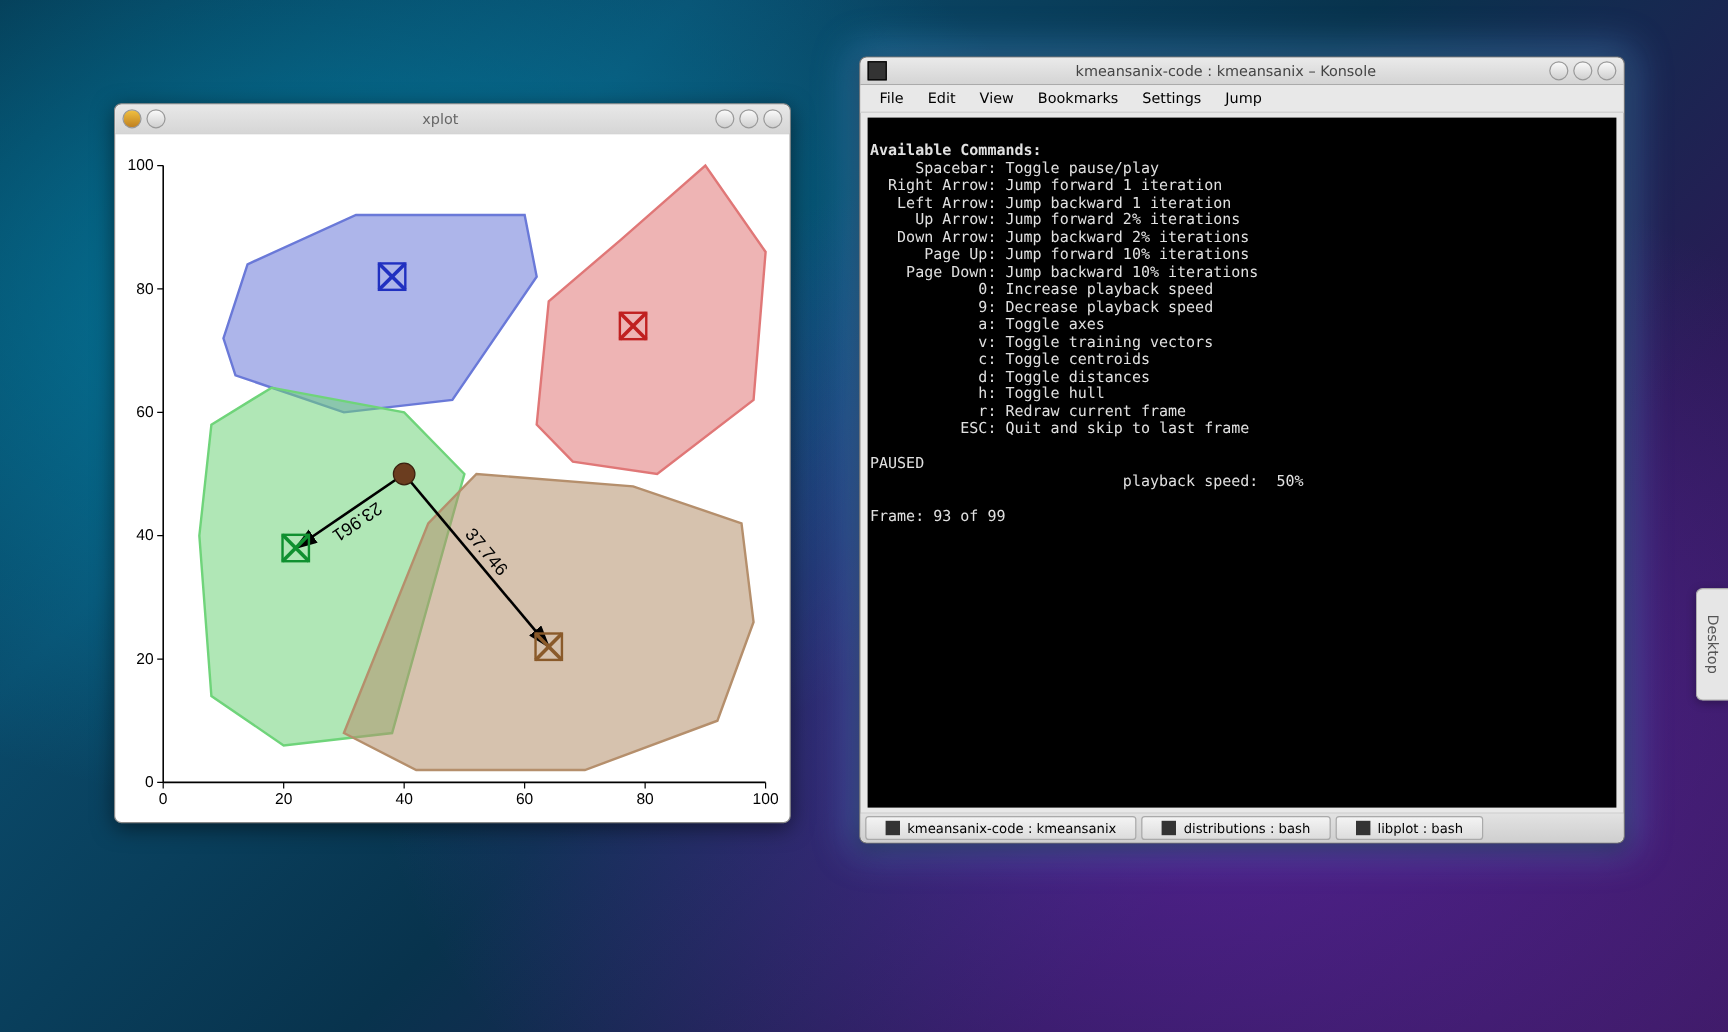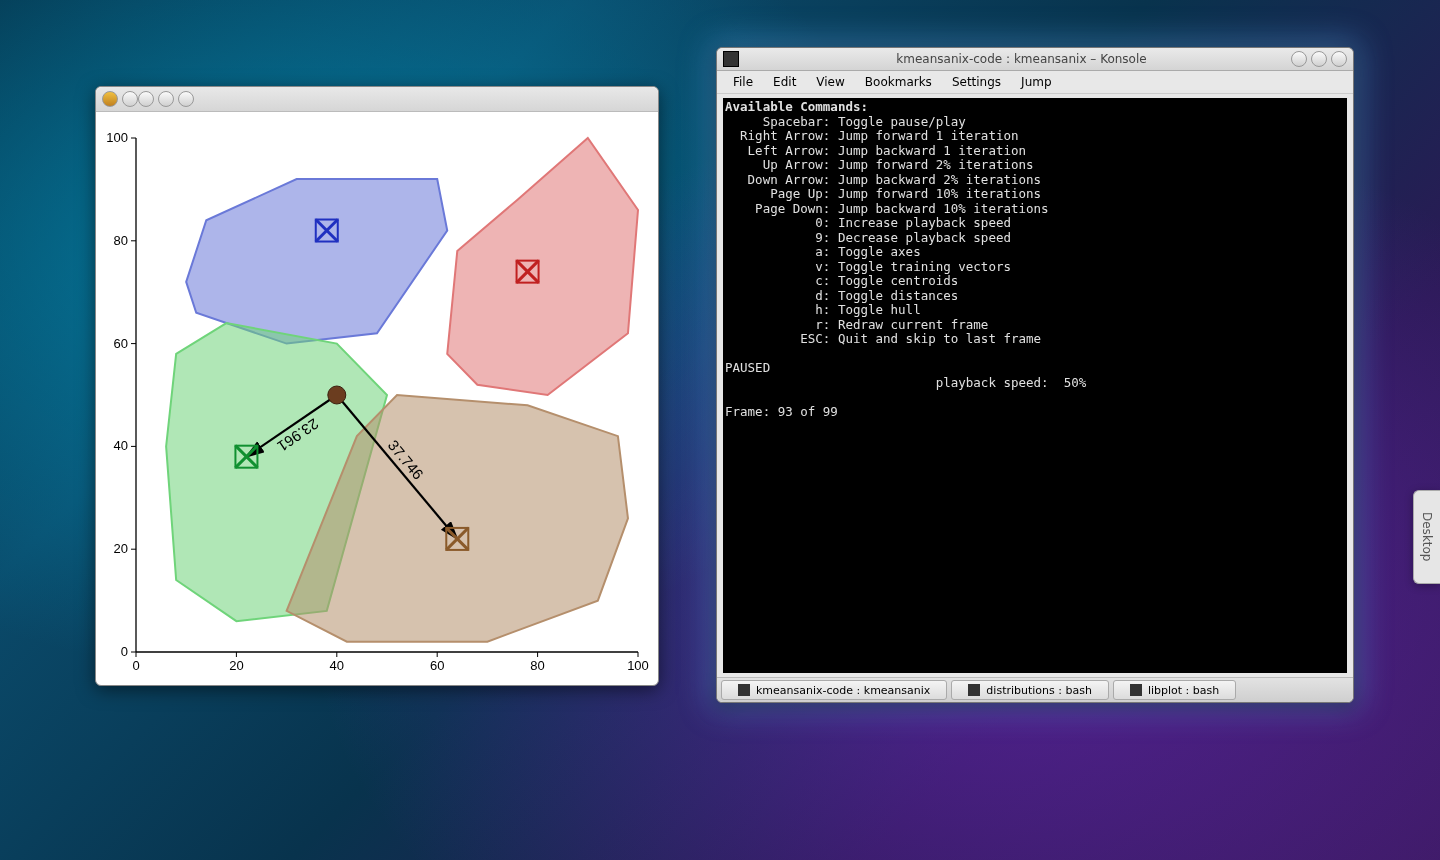--- a/index.html
+++ b/index.html
@@ -46,21 +46,21 @@
 .konsole-titlebar .tb-right{display:flex;gap:4px;padding-right:6px;}
 .app-icon{width:14px;height:14px;background:#333;border:1px solid #000;}
 .konsole-menubar{
   height:22px;background:#e8e8e8;border-bottom:1px solid #ccc;
   display:flex;align-items:center;padding:0 6px;font-size:12px;gap:0;text-align:center;
 }
 .konsole-menubar span{padding:2px 10px;cursor:default;}
 .konsole-term{
   flex:1;background:#000;color:#e0e0e0;margin:4px 6px 4px 6px;
   font-family:"DejaVu Sans Mono","Liberation Mono",monospace;
-  font-size:12.5px;line-height:14.5px;white-space:pre;padding:2px 2px;
+  font-size:12.5px;line-height:14.5px;white-space:pre;padding:20px 2px;
   overflow:hidden;
 }
 .konsole-tabs{
   height:24px;background:linear-gradient(#e2e2e2,#cfcfcf);
   border-top:1px solid #bbb;display:flex;align-items:center;padding:0 4px;gap:4px;
   border-radius:0 0 6px 6px;
 }
 .ktab{
   height:18px;background:linear-gradient(#f4f4f4,#dcdcdc);
   border:1px solid #aaa;border-radius:3px;display:flex;align-items:center;
@@ -79,20 +79,21 @@
 </style>
 </head>
 <body>
 
 <div class="xplot-window">
   <div class="xplot-titlebar">
     <div class="tb-left">
       <div class="tb-btn" style="background:linear-gradient(#f0c040,#c08020);"></div>
       <div class="tb-btn"></div>
     </div>
+    <div class="tb-center">xplot</div>
     <div class="tb-right">
       <div class="tb-btn"></div>
       <div class="tb-btn"></div>
       <div class="tb-btn"></div>
     </div>
   </div>
   <div class="plot-area">
     <svg class="plot-svg" id="plot-svg" width="562" height="574">
         <line x1="40" y1="540" x2="542" y2="540" stroke="#000" stroke-width="1.3"></line>
         <line x1="40" y1="26" x2="40" y2="540" stroke="#000" stroke-width="1.3"></line>

